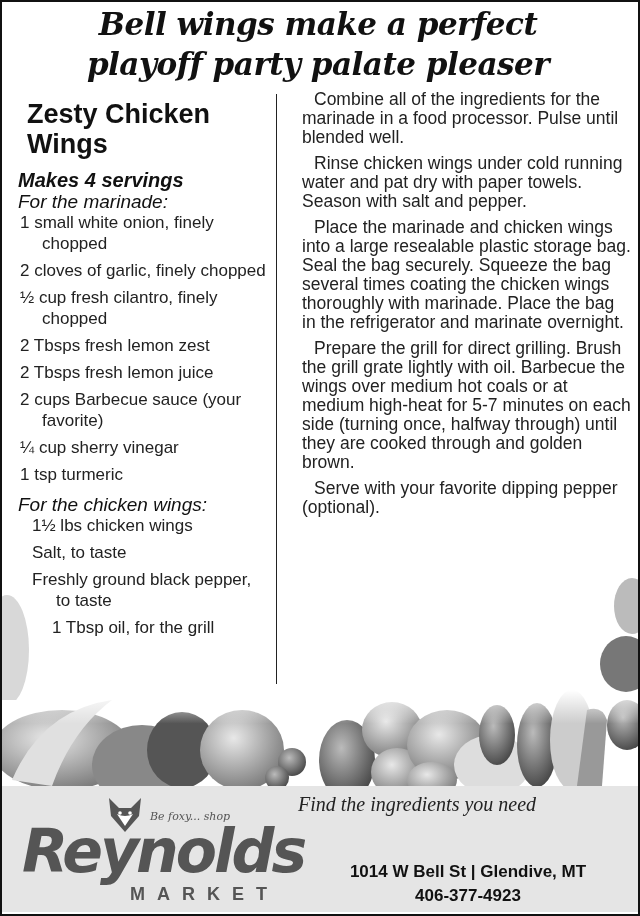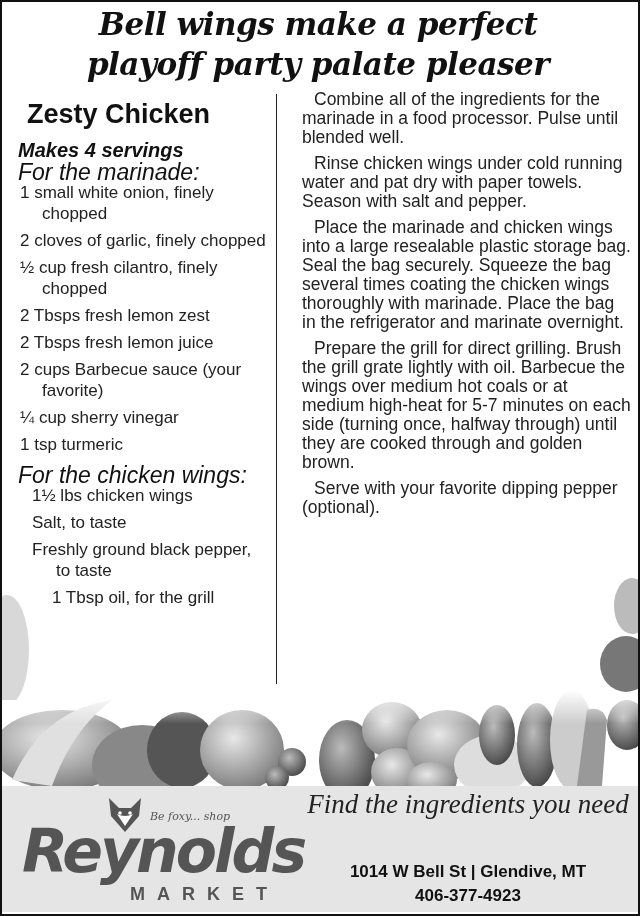--- a/index.html
+++ b/index.html
@@ -4,45 +4,46 @@
 <style>
   html, body { margin:0; padding:0; background:#fff; }
   body { width:640px; height:916px; position:relative; overflow:hidden; font-family:"Liberation Sans", sans-serif; color:#1a1a1a; }
   .frame { position:absolute; left:0; top:0; width:636px; height:912px; border:2px solid #111; background:#fff; }
   .headline { position:absolute; left:0; top:4px; width:636px; text-align:center; font-family:"DejaVu Serif", serif; font-style:italic; font-weight:bold; font-size:31px; line-height:40px; color:#111; letter-spacing:-0.5px; }
   .left { position:absolute; left:18px; top:90px; width:255px; }
   .divider { position:absolute; left:276px; top:94px; width:1px; height:590px; background:#222; }
   .right { position:absolute; left:302px; top:90px; width:330px; }
   .rtitle { font-weight:bold; font-size:27px; line-height:30px; margin:9px; color:#111; }
   .serv { font-weight:bold; font-style:italic; font-size:20px; line-height:24px; margin-top:4px; color:#111; }
-  .sub { font-style:italic; font-size:23px; line-height:20px; color:#111; }
+  .sub { font-style:italic; font-size:19px; line-height:20px; color:#111; }
   .ing { font-size:17px; line-height:21px; color:#222; padding-left:22px; text-indent:-22px; margin:0 0 6px 2px; }
   .para { font-size:17.5px; line-height:19px; color:#222; text-indent:12px; margin:0 0 7px 0; }
   .veg { position:absolute; left:2px; top:690px; width:636px; height:96px; overflow:hidden; }
   .footer { position:absolute; left:2px; top:786px; width:636px; height:126px; background:#e5e5e5; }
   .logo { position:absolute; left:8px; top:10px; width:280px; height:110px; }
   .logo-word { position:absolute; left:12px; top:20px; font-family:"DejaVu Sans", sans-serif; font-weight:bold; font-style:italic; font-size:60px; color:#555; letter-spacing:-3px; }
   .logo-market { position:absolute; left:120px; top:88px; font-weight:bold; font-size:18px; letter-spacing:12px; color:#555; }
   .logo-tag { position:absolute; left:140px; top:14px; font-family:"DejaVu Serif", serif; font-style:italic; font-size:11px; color:#555; }
-  .find { position:absolute; left:296px; top:2px; width:340px; text-align:center; font-family:"Liberation Serif", serif; font-style:italic; font-size:27px; line-height:32px; color:#222; }
+  .find { position:absolute; left:296px; top:2px; width:340px; text-align:left; font-family:"Liberation Serif", serif; font-style:italic; font-size:20px; line-height:32px; color:#222; }
   .addr { position:absolute; left:296px; top:74px; width:340px; text-align:center; font-weight:bold; font-size:17px; line-height:24px; color:#111; }
 </style>
 </head>
 <body>
 
 <div class="frame"></div>
 
 <div class="headline">
   <div>Bell wings make a perfect</div>
   <div>playoff party palate pleaser</div>
 </div>
 
 <div class="left">
   <div class="rtitle">
     <div>Zesty Chicken</div>
+    <div>Wings</div>
   </div>
   <div class="serv">Makes 4 servings</div>
   <div class="sub">For the marinade:</div>
   <div class="ing">1 small white onion, finely chopped</div>
   <div class="ing">2 cloves of garlic, finely chopped</div>
   <div class="ing">½ cup fresh cilantro, finely chopped</div>
   <div class="ing">2 Tbsps fresh lemon zest</div>
   <div class="ing">2 Tbsps fresh lemon juice</div>
   <div class="ing">2 cups Barbecue sauce (your favorite)</div>
   <div class="ing">¼ cup sherry vinegar</div>

